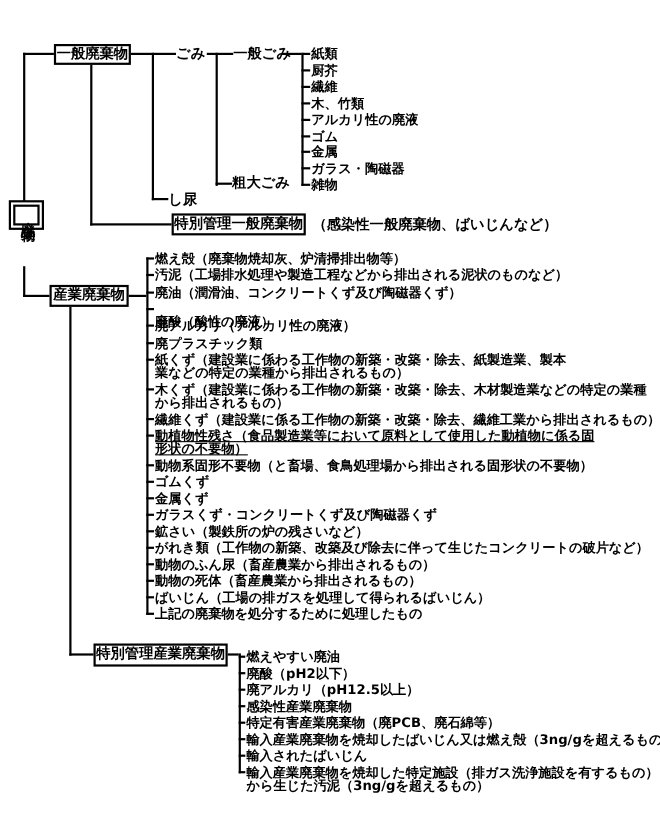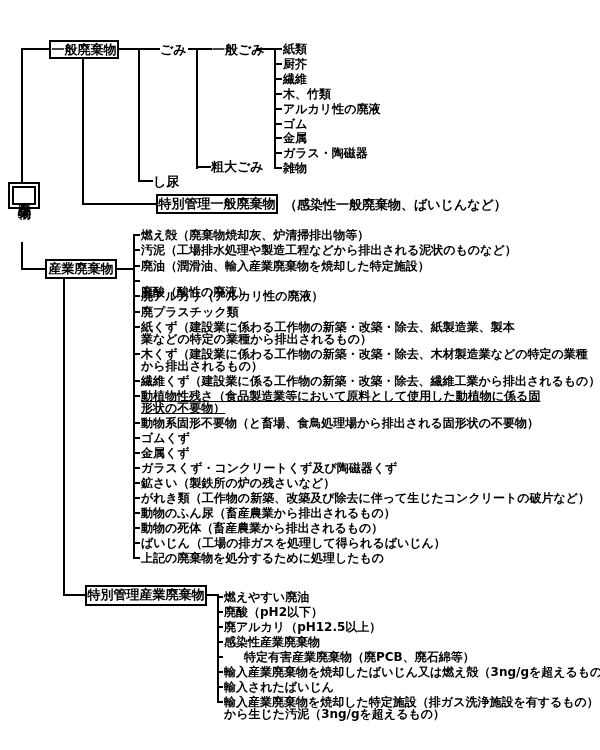--- a/index.html
+++ b/index.html
@@ -103,21 +103,21 @@
       <div class="item" style="left: 283px; top: 147px;">ガラス・陶磁器</div>
       <div class="ln hline" style="left: 274px; top: 167px; width: 8px;"></div>
       <div class="item" style="left: 283px; top: 162px;">雑物</div>
     </div>
   <div id="ind-items">
       <div class="ln hline" style="left: 133px; top: 234px; width: 7px;"></div>
       <div class="item" style="left: 141px; top: 229px;">燃え殻（廃棄物焼却灰、炉清掃排出物等）</div>
       <div class="ln hline" style="left: 133px; top: 249px; width: 7px;"></div>
       <div class="item" style="left: 141px; top: 244px;">汚泥（工場排水処理や製造工程などから排出される泥状のものなど）</div>
       <div class="ln hline" style="left: 133px; top: 265px; width: 7px;"></div>
-      <div class="item" style="left: 141px; top: 260px;">廃油（潤滑油、輸入産業廃棄物を焼却した特定施設）</div>
+      <div class="item" style="left: 141px; top: 260px;">廃油（潤滑油、コンクリートくず及び陶磁器くず）</div>
       <div class="ln hline" style="left: 133px; top: 280px; width: 7px;"></div>
       <div class="item" style="left: 141px; top: 286px;">廃酸（酸性の廃液）</div>
       <div class="ln hline" style="left: 133px; top: 295px; width: 7px;"></div>
       <div class="item" style="left: 141px; top: 290px;">廃アルカリ（アルカリ性の廃液）</div>
       <div class="ln hline" style="left: 133px; top: 311px; width: 7px;"></div>
       <div class="item" style="left: 141px; top: 306px;">廃プラスチック類</div>
       <div class="ln hline" style="left: 133px; top: 326px; width: 7px;"></div>
       <div class="item wrap" style="left: 141px; top: 321px; width: 382px;">紙くず（建設業に係わる工作物の新築・改築・除去、紙製造業、製本業などの特定の業種から排出されるもの）</div>
       <div class="ln hline" style="left: 133px; top: 353px; width: 7px;"></div>
       <div class="item wrap" style="left: 141px; top: 348px; width: 452px;">木くず（建設業に係わる工作物の新築・改築・除去、木材製造業などの特定の業種から排出されるもの）</div>
@@ -149,21 +149,21 @@
   <div id="spind-items">
       <div class="ln hline" style="left: 217px; top: 596px; width: 6px;"></div>
       <div class="item" style="left: 224px; top: 591px;">燃えやすい廃油</div>
       <div class="ln hline" style="left: 217px; top: 611px; width: 6px;"></div>
       <div class="item" style="left: 224px; top: 606px;">廃酸（pH2以下）</div>
       <div class="ln hline" style="left: 217px; top: 626px; width: 6px;"></div>
       <div class="item" style="left: 224px; top: 621px;">廃アルカリ（pH12.5以上）</div>
       <div class="ln hline" style="left: 217px; top: 641px; width: 6px;"></div>
       <div class="item" style="left: 224px; top: 636px;">感染性産業廃棄物</div>
       <div class="ln hline" style="left: 217px; top: 656px; width: 6px;"></div>
-      <div class="item" style="left: 224px; top: 651px; margin-left: 20px;">特定有害産業廃棄物（廃PCB、廃石綿等）</div>
+      <div class="item" style="left: 224px; top: 651px;">特定有害産業廃棄物（廃PCB、廃石綿等）</div>
       <div class="ln hline" style="left: 217px; top: 671px; width: 6px;"></div>
       <div class="item" style="left: 224px; top: 666px;">輸入産業廃棄物を焼却したばいじん又は燃え殻（3ng/gを超えるもの）</div>
       <div class="ln hline" style="left: 217px; top: 686px; width: 6px;"></div>
       <div class="item" style="left: 224px; top: 681px;">輸入されたばいじん</div>
       <div class="ln hline" style="left: 217px; top: 701px; width: 6px;"></div>
       <div class="item wrap" style="left: 224px; top: 696px; width: 378px;">輸入産業廃棄物を焼却した特定施設（排ガス洗浄施設を有するもの）から生じた汚泥（3ng/gを超えるもの）</div>
     </div>
 
 </div>
 

